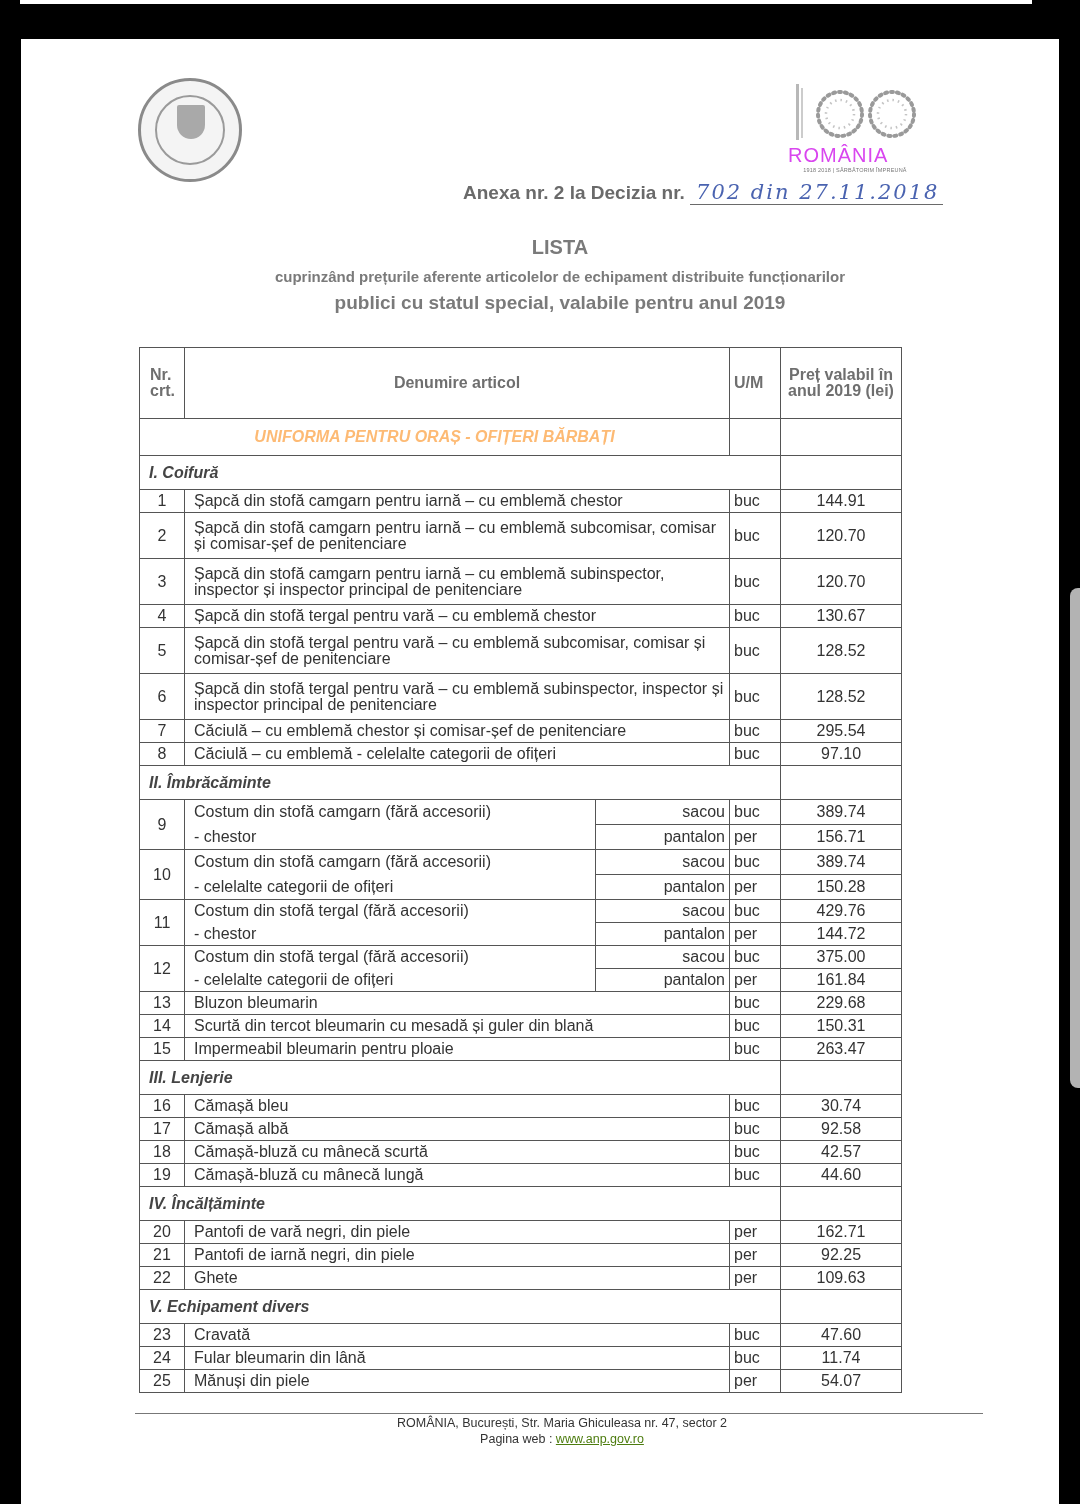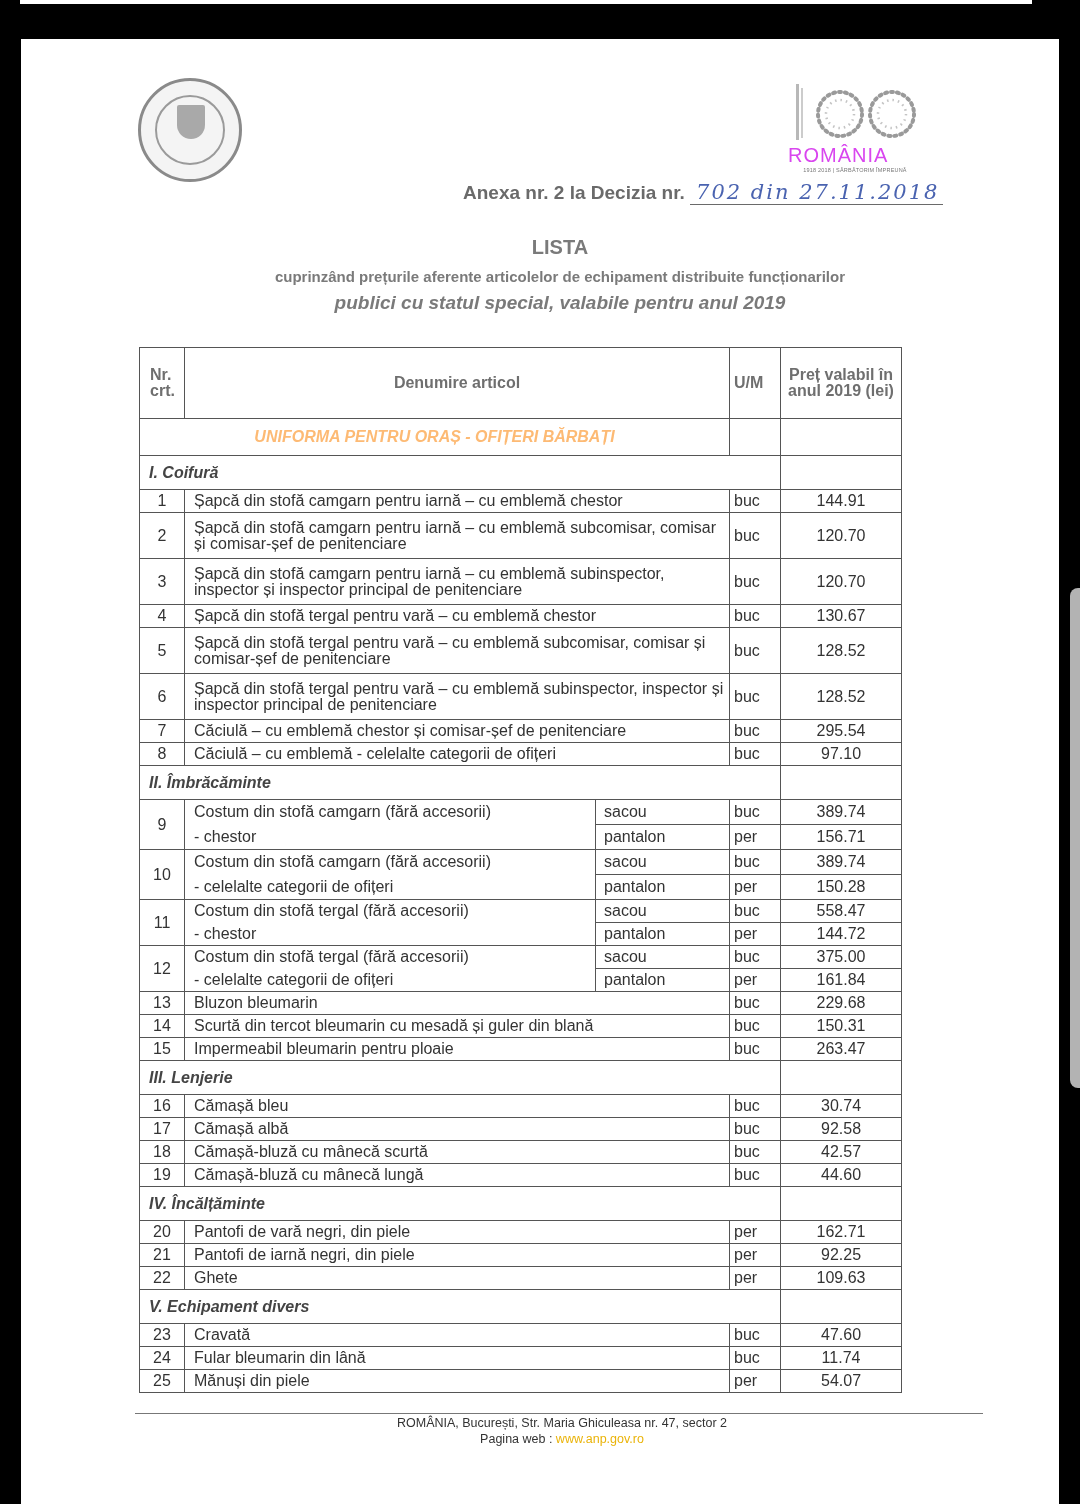--- a/index.html
+++ b/index.html
@@ -20,45 +20,45 @@
   .r100 .word { position: absolute; left: 0; top: 64px; width: 134px; text-align: left; font-size: 20px; letter-spacing: 1px; color: #d946ef; }
   .r100 .tag { position: absolute; left: 0; top: 87px; width: 134px; text-align: center; font-size: 5.5px; color: #777; letter-spacing: 0.2px; }
 
   .anexa { position: absolute; left: 463px; top: 180px; font-size: 19px; font-weight: bold; color: #6a6a6a; white-space: nowrap; }
   .anexa .hand { font-family: "DejaVu Serif", serif; font-style: italic; font-weight: normal; color: #4a63b0; font-size: 21px;
                  display: inline-block; border-bottom: 1.5px solid #6a6a6a; padding: 0 4px 0 6px; letter-spacing: 2px; }
 
   .title { position: absolute; left: 130px; width: 860px; text-align: center; font-weight: bold; color: #7a7a7a; }
   .t1 { top: 236px; font-size: 20px; }
   .t2 { top: 268px; font-size: 15px; }
-  .t3 { top: 292px; font-size: 19px; font-style: italic; }
+  .t3 { top: 292px; font-size: 19px; }
 
   table { position: absolute; left: 139px; top: 347px; width: 762px; border-collapse: collapse; table-layout: fixed; font-size: 16px; color: #333; }
   td, th { border: 1.2px solid #555; padding: 0 4px; line-height: 16px; vertical-align: middle; }
   th { font-weight: bold; color: #6f6f6f; font-size: 16px; }
   .hdr th { height: 71px; }
   .c-nr { text-align: center; }
   .c-name { text-align: left; padding-left: 9px; }
   .c-um { text-align: left; }
   .c-pr { text-align: center; }
   .uniform td { height: 37px; font-style: italic; font-weight: bold; color: #fdba74; }
   .section td { height: 34px; font-style: italic; font-weight: bold; color: #444; }
   .section td.sec-label { padding-left: 9px; }
   .r1 td { height: 23px; }
   .r2 td { height: 46px; }
   .split td { height: 25px; }
-  .split .sub { text-align: left; padding-left: 8px; }
+  .split .sub { text-align: right; padding-left: 8px; }
   .split td.nosplit-top { border-bottom: none; }
   .split td.nosplit-bot { border-top: none; }
 
   .footer-rule { position: absolute; left: 135px; top: 1413px; width: 848px; height: 0; border-top: 1.5px solid #777; }
   .footer { position: absolute; left: 132px; width: 860px; text-align: center; font-size: 12.5px; color: #333; }
   .f1 { top: 1416px; }
   .f2 { top: 1432px; }
-  .f2 a { color: #eab308; }
+  .f2 a { color: #4d7c0f; text-decoration: underline; }
 </style>
 </head>
 <body>
 
 <div class="top-strip"></div>
 
 <div class="page"></div>
 
 <div class="scroll-handle"></div>
 
@@ -200,21 +200,21 @@
     <td class="sub">pantalon</td>
     <td class="c-um">per</td>
     <td class="c-pr">150.28</td>
   </tr>
 
   <tr class="split" style="height:23px">
     <td rowspan="2" class="c-nr">11</td>
     <td class="c-name nosplit-top" style="height:23px">Costum din stofă tergal (fără accesorii)</td>
     <td class="sub" style="height:23px">sacou</td>
     <td class="c-um" style="height:23px">buc</td>
-    <td class="c-pr" style="height:23px">558.47</td>
+    <td class="c-pr" style="height:23px">429.76</td>
   </tr>
   <tr class="split">
     <td class="c-name nosplit-bot" style="height:23px">- chestor</td>
     <td class="sub" style="height:23px">pantalon</td>
     <td class="c-um" style="height:23px">per</td>
     <td class="c-pr" style="height:23px">144.72</td>
   </tr>
 
   <tr class="split">
     <td rowspan="2" class="c-nr">12</td>

